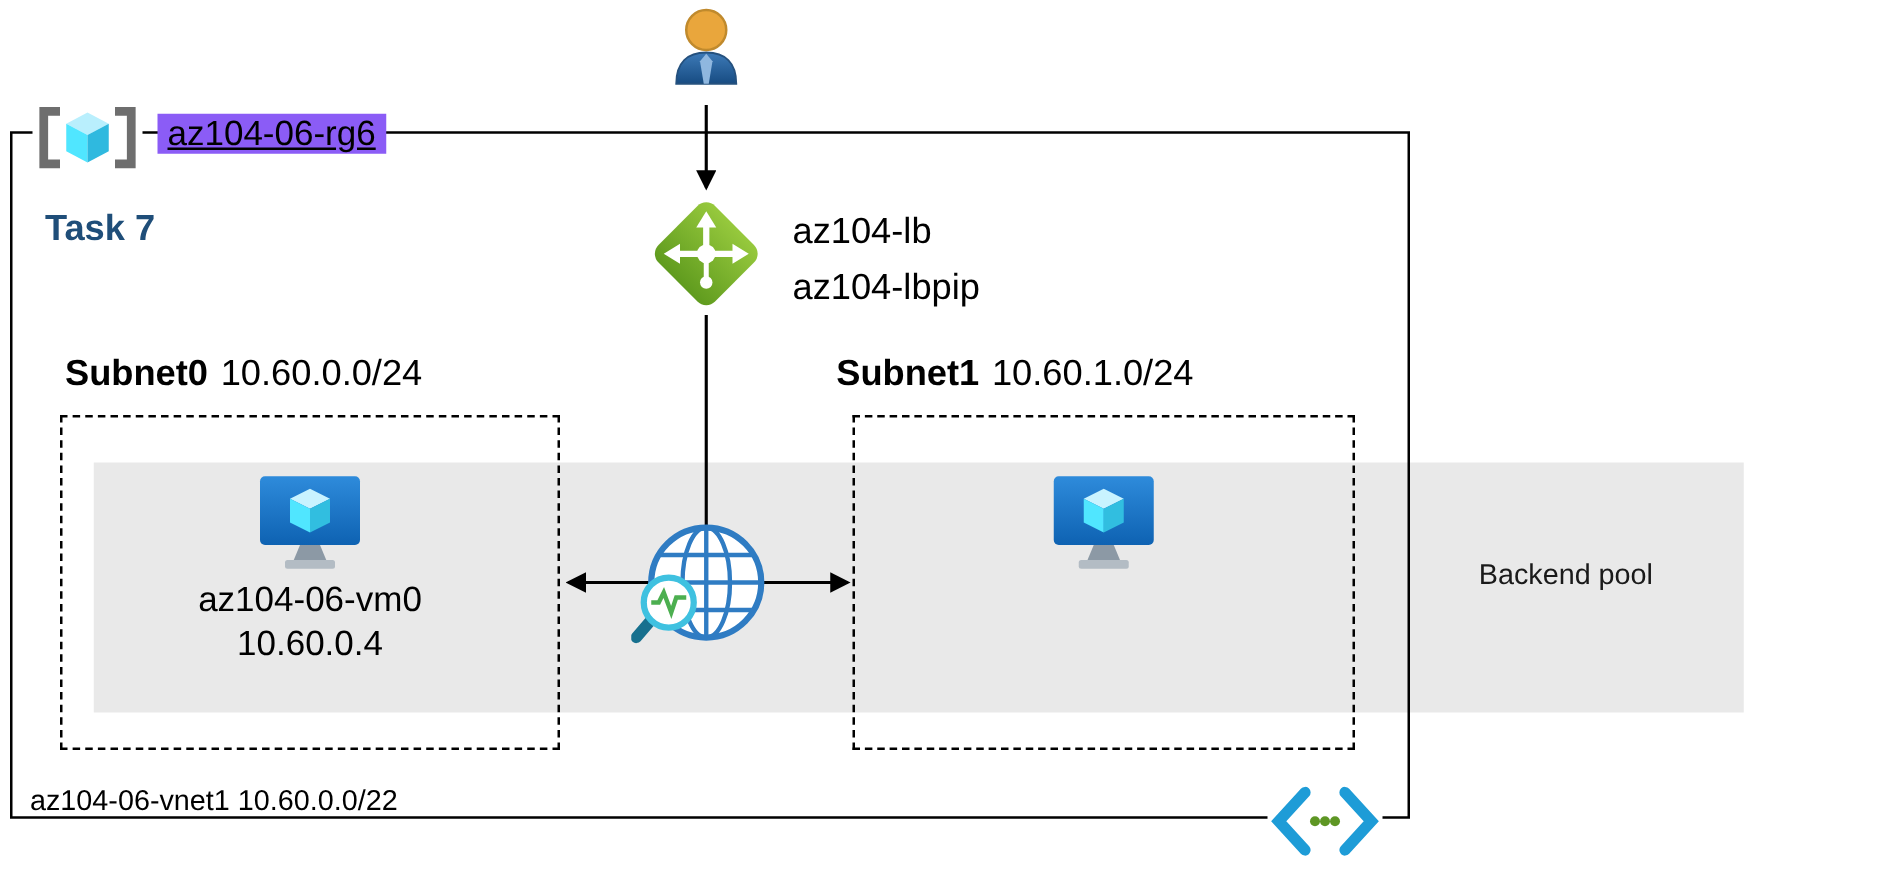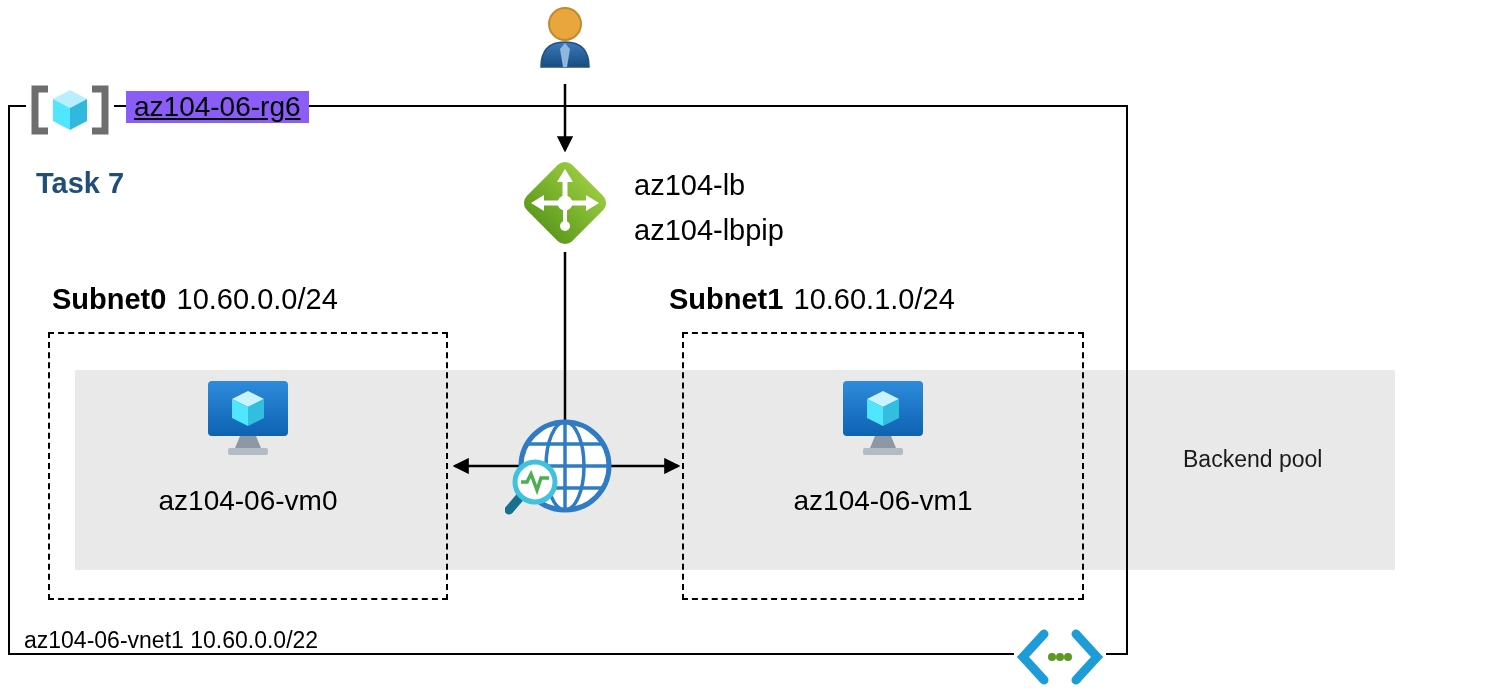--- a/index.html
+++ b/index.html
@@ -14,21 +14,21 @@
   .connectors { left:0; top:0; z-index:4; }
   .icon, .lbl { z-index:5; }
 
   .lbl { white-space:nowrap; }
   .rg-label { left:126px; top:91px; font-size:28px; background:#8b5cf6; padding:0 8px;text-decoration:underline; }
   .task-label { left:36px; top:167px; font-size:29px; font-weight:bold; color:#1f4e79; }
   .lb-labels { left:634px; top:163px; font-size:29px; line-height:45px; }
   .subnet-label { top:283px; font-size:29px; }
   .subnet-label .cidr { margin-left:0.35em; }
   .bold { font-weight:bold; }
-  .vm-labels { top:483px; font-size:28px; line-height:35px; text-align:center; }
+  .vm-labels { top:462px; font-size:28px; line-height:35px; text-align:center; }
   .backend-label { left:1183px; top:446px; font-size:23px; color:#1a1a1a; }
   .vnet-label { left:24px; top:627px; font-size:23px; }
   .white-bg { background:#fff; }
 </style>
 </head>
 <body>
 
 <div class="canvas">
 
   <div class="band abs" style="left:75px; top:370px; width:1320px; height:200px;"></div>
@@ -142,21 +142,21 @@
 
   <div class="abs lbl subnet-label" style="left:52px;">
     <span class="bold">Subnet0</span><span class="cidr">10.60.0.0/24</span>
   </div>
   <div class="abs lbl subnet-label" style="left:669px;">
     <span class="bold">Subnet1</span><span class="cidr">10.60.1.0/24</span>
   </div>
 
   <div class="abs lbl vm-labels" style="left:48px; width:400px;">
     <div>az104-06-vm0</div>
+    <div>10.60.0.4</div>
   </div>
   <div class="abs lbl vm-labels" style="left:682px; width:402px;">
-    <div>az104-06-vm1</div>
   </div>
 
   <div class="abs lbl backend-label">Backend pool</div>
   <div class="abs lbl vnet-label">az104-06-vnet1 10.60.0.0/22</div>
 
 </div>
 
 </body></html>

